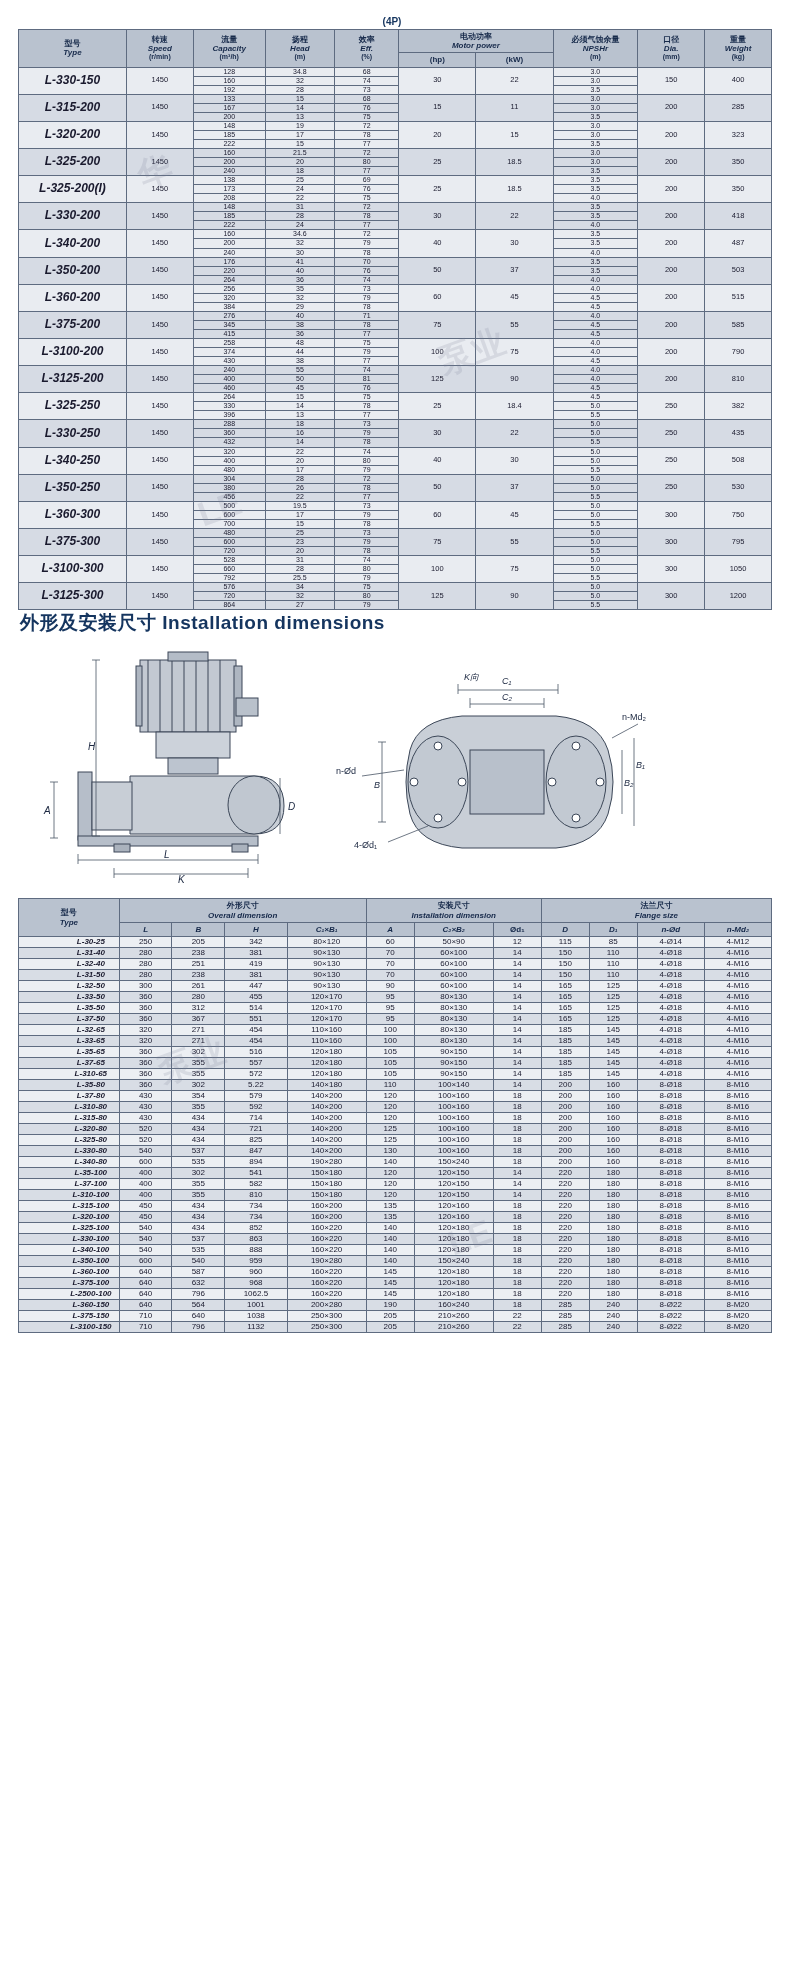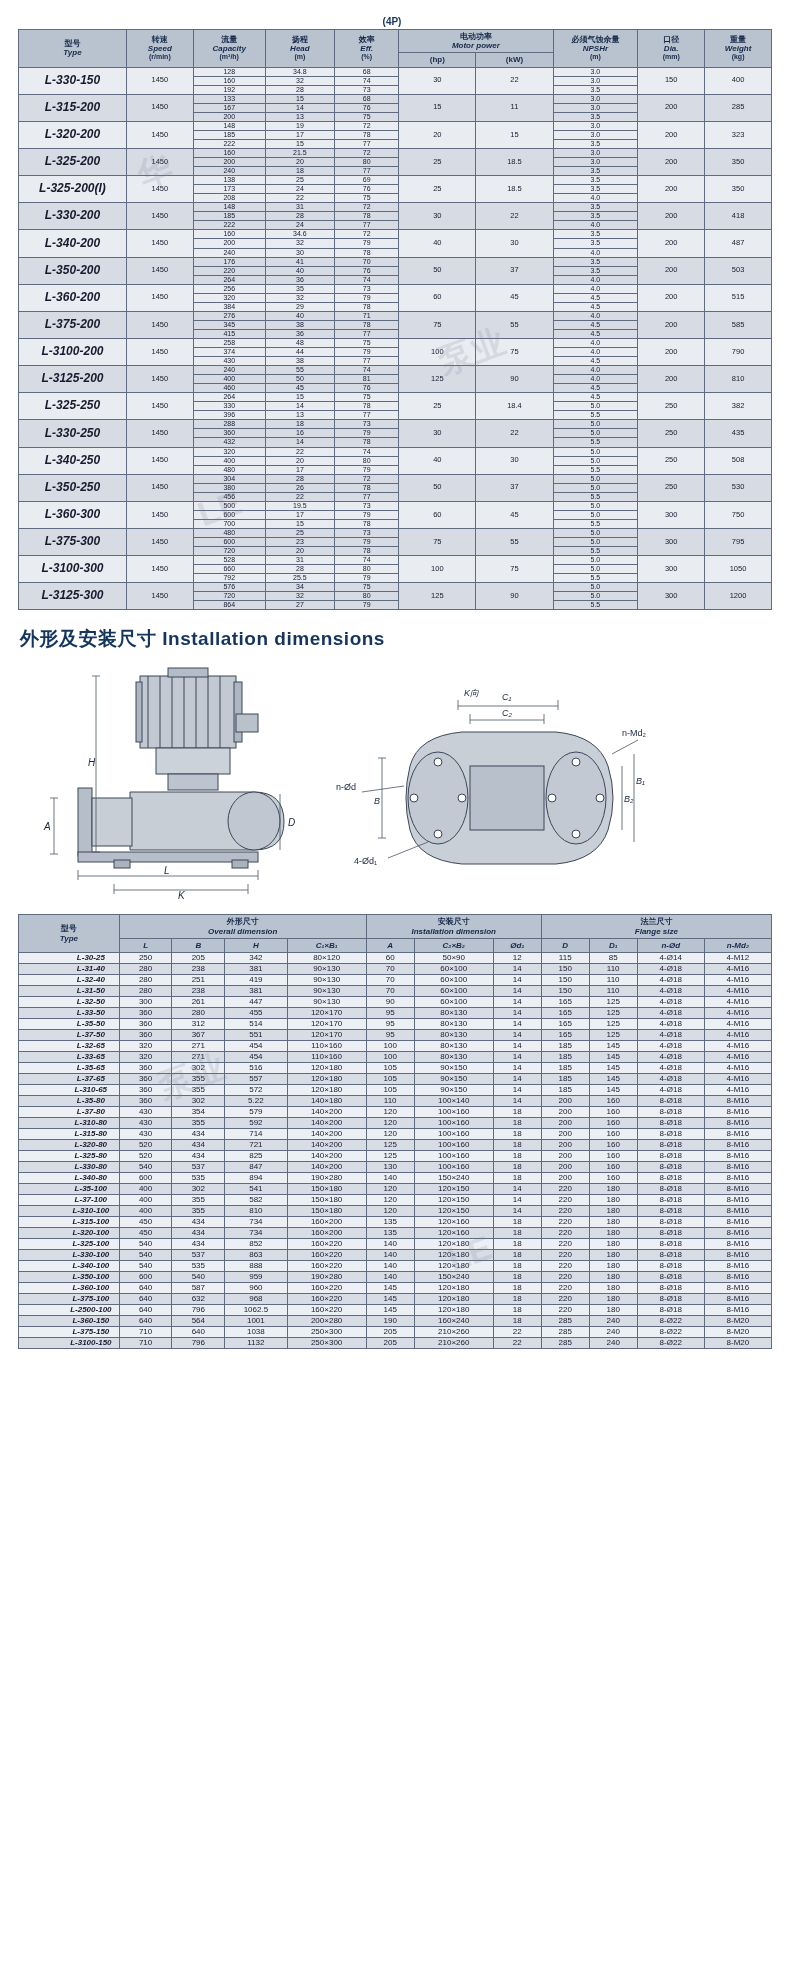--- a/index.html
+++ b/index.html
@@ -641,21 +641,21 @@
           <tr class="band-b">
             <td class="sub">864</td>
             <td class="sub">27</td>
             <td class="sub">79</td>
             <td class="sub">5.5</td>
           </tr>
         </tbody>
     </table>
   </div>
 
-  <div class="section-title" style="margin-top:16px;">
+  <div class="section-title" style="margin-top:0;">
     <span>外形及安装尺寸</span>
     <span class="en">Installation dimensions</span>
   </div>
 
   <div class="drawing">
     <svg viewBox="0 0 754 250" xmlns="http://www.w3.org/2000/svg">
       <g stroke="#3c4758" fill="none" stroke-width="1">
 
         <rect x="122" y="14" width="96" height="72" fill="#c3c9d2"></rect>
         <rect x="118" y="20" width="6" height="60" fill="#aeb6c1"></rect>
@@ -791,21 +791,21 @@
             <span class="en">Flange size</span>
           </th>
         </tr>
         <tr id="dim-subheader">
             <th style="font-style: italic;">L</th>
             <th style="font-style: italic;">B</th>
             <th style="font-style: italic;">H</th>
             <th style="font-style: italic;">C₁×B₁</th>
             <th style="font-style: italic;">A</th>
             <th style="font-style: italic;">C₂×B₂</th>
-            <th style="font-style: italic;">Ød₁</th>
+            <th style="">Ød₁</th>
             <th style="font-style: italic;">D</th>
             <th style="font-style: italic;">D₁</th>
             <th style="font-style: italic;">n-Ød</th>
             <th style="font-style: italic;">n-Md₂</th>
           </tr>
       </thead>
       <tbody id="dim-body">
           <tr class="band-a">
             <td class="model">L-30-25</td>
             <td>250</td>

